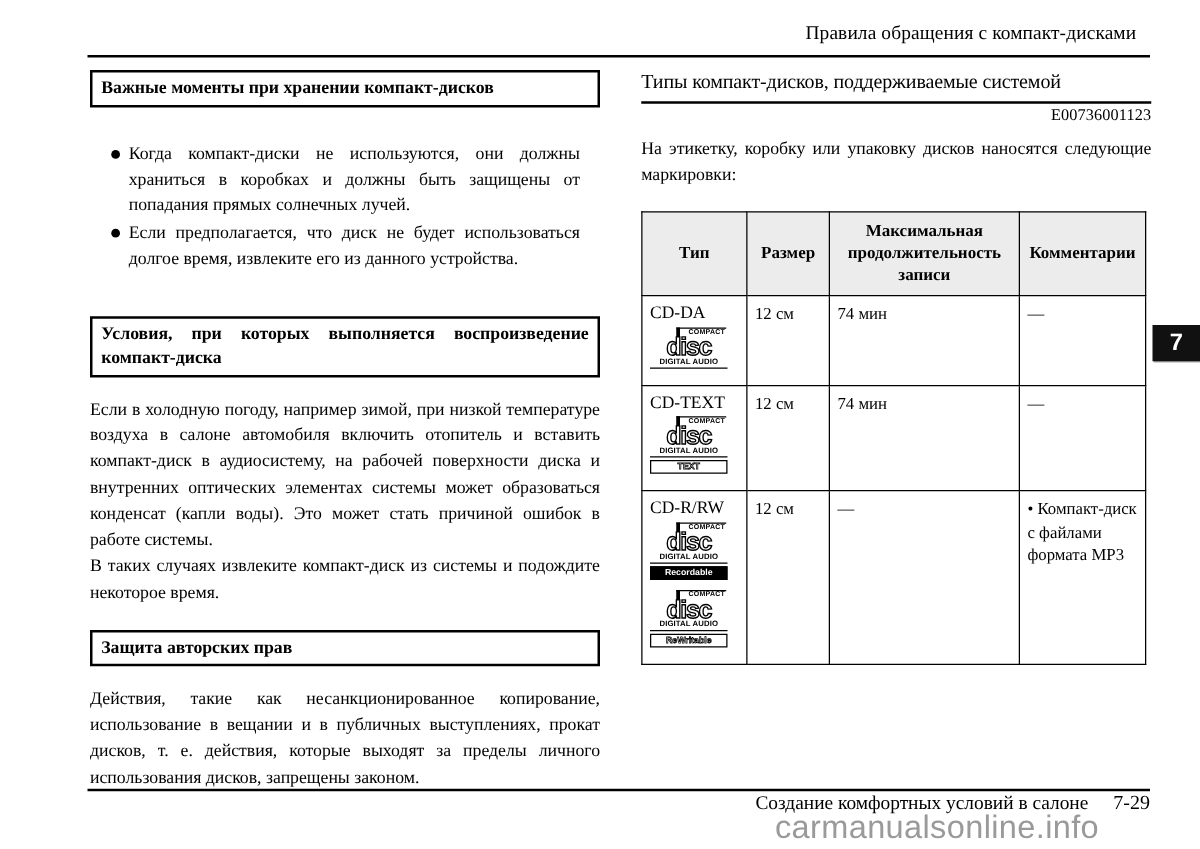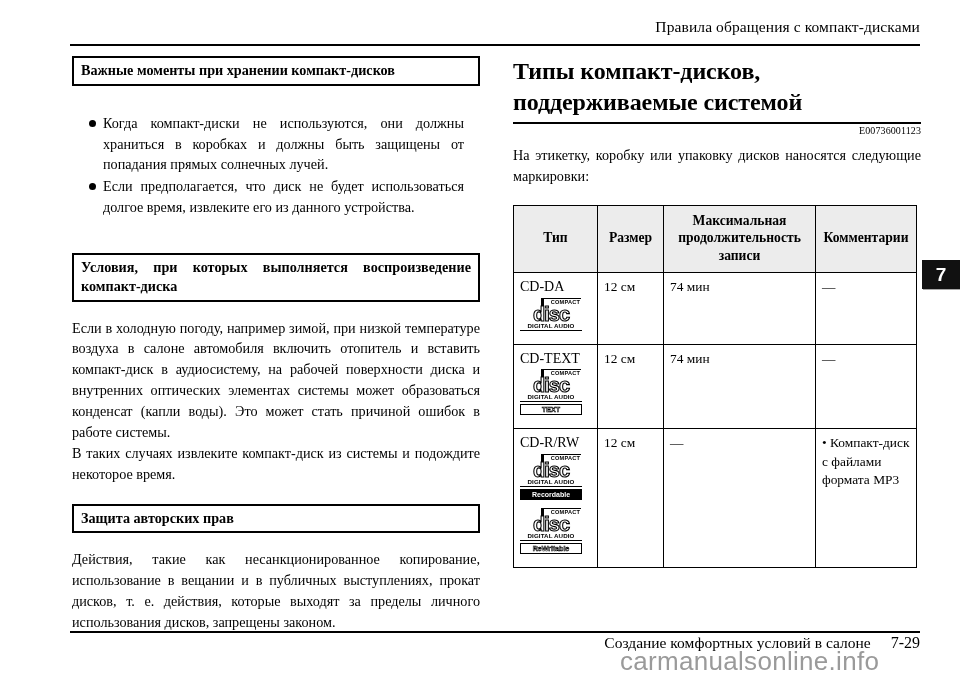--- a/index.html
+++ b/index.html
@@ -19,21 +19,21 @@
   
   #page-header {
     position: absolute;
     left: 70px;
     top: 18px;
     width: 850px;
     height: 30px;
   }
   #page-header .header-title {
     position: absolute;
-    right: 0;
+    right: 11px;
     top: 0;
     font-size: 15.5px;
     letter-spacing: .1px;
     white-space: nowrap;
   }
   #page-header .header-rule {
     position: absolute;
     left: 0;
     right: 0;
     top: 26px;
@@ -95,32 +95,32 @@
     background: #000;
     border-radius: 50%;
   }
 
   .gap-a { height: 11px; }
   .gap-b { height: 16px; }
   .gap-d { height: 19px; }
 
   
   .section-title {
-    font-weight: bold;
-    font-size: 24px;
+    font-weight: normal;
+    font-size: 16px;
     line-height: 1.28;
     letter-spacing: -.1px;
   }
   .section-rule {
     border-top: 2px solid #000;
     margin-top: 5px;
   }
   .ref-code {
     text-align: right;
-    font-size: 10px;
+    font-size: 13px;
     letter-spacing: .1px;
     margin-top: 1px;
     font-family: "Liberation Serif", serif;
   }
   .intro-text {
     font-size: 14.2px;
     line-height: 1.45;
     margin-top: 9px;
     text-align: justify;
     text-align-last: left;

